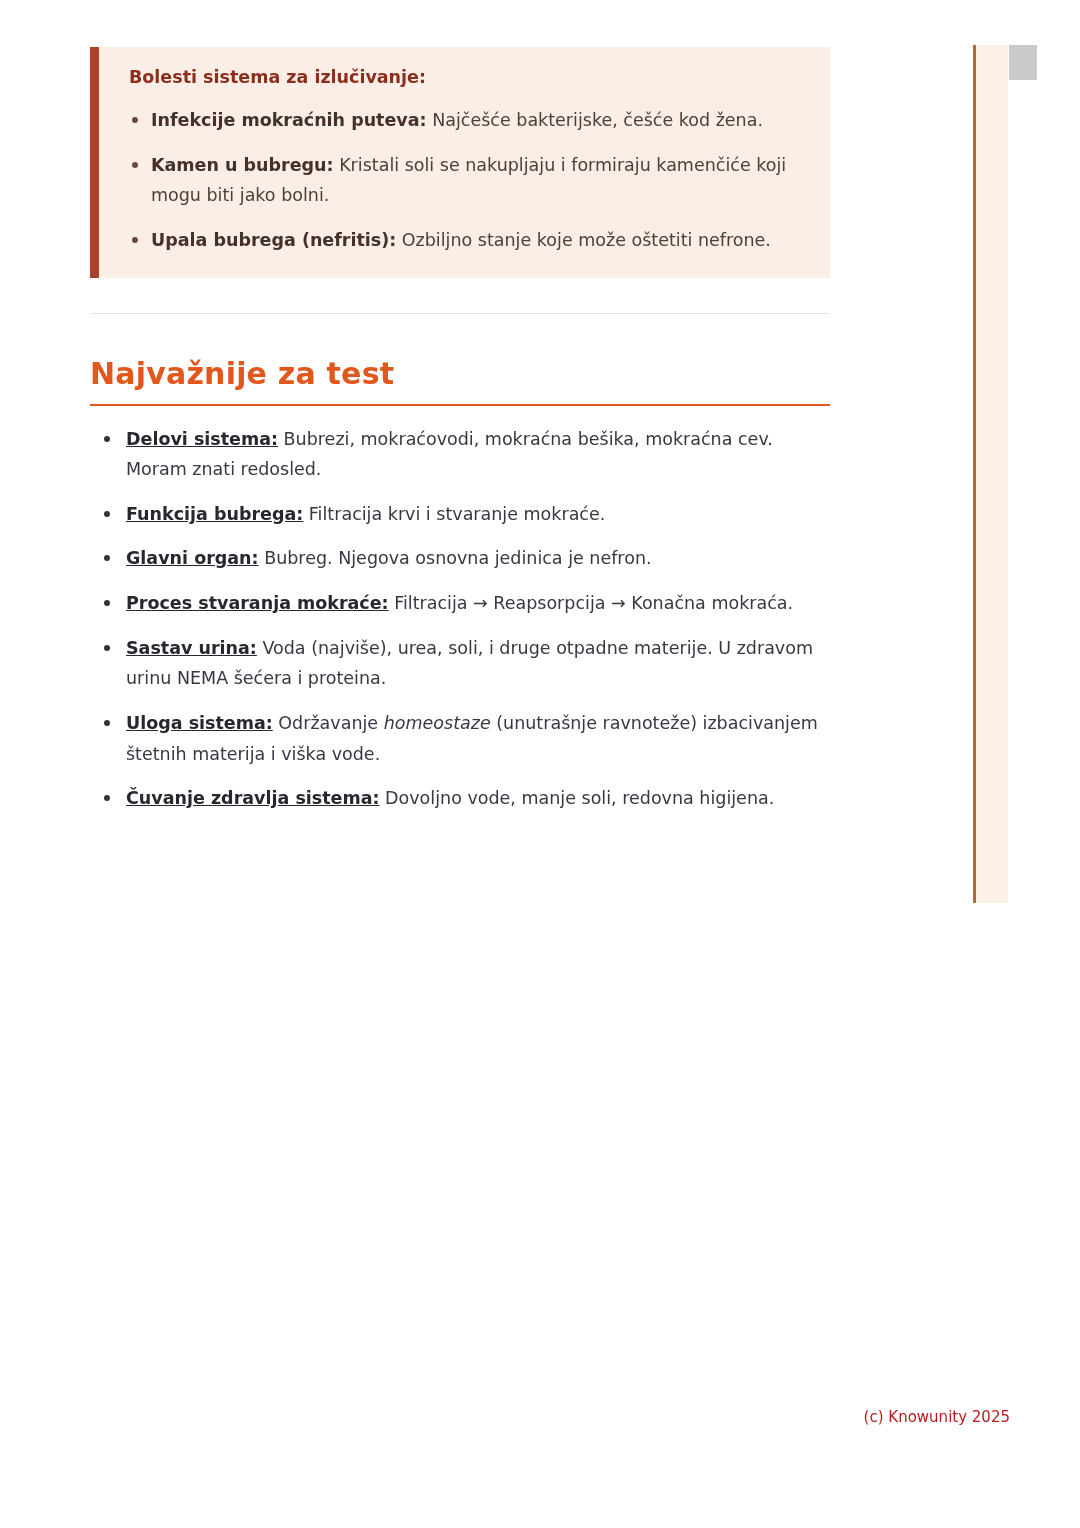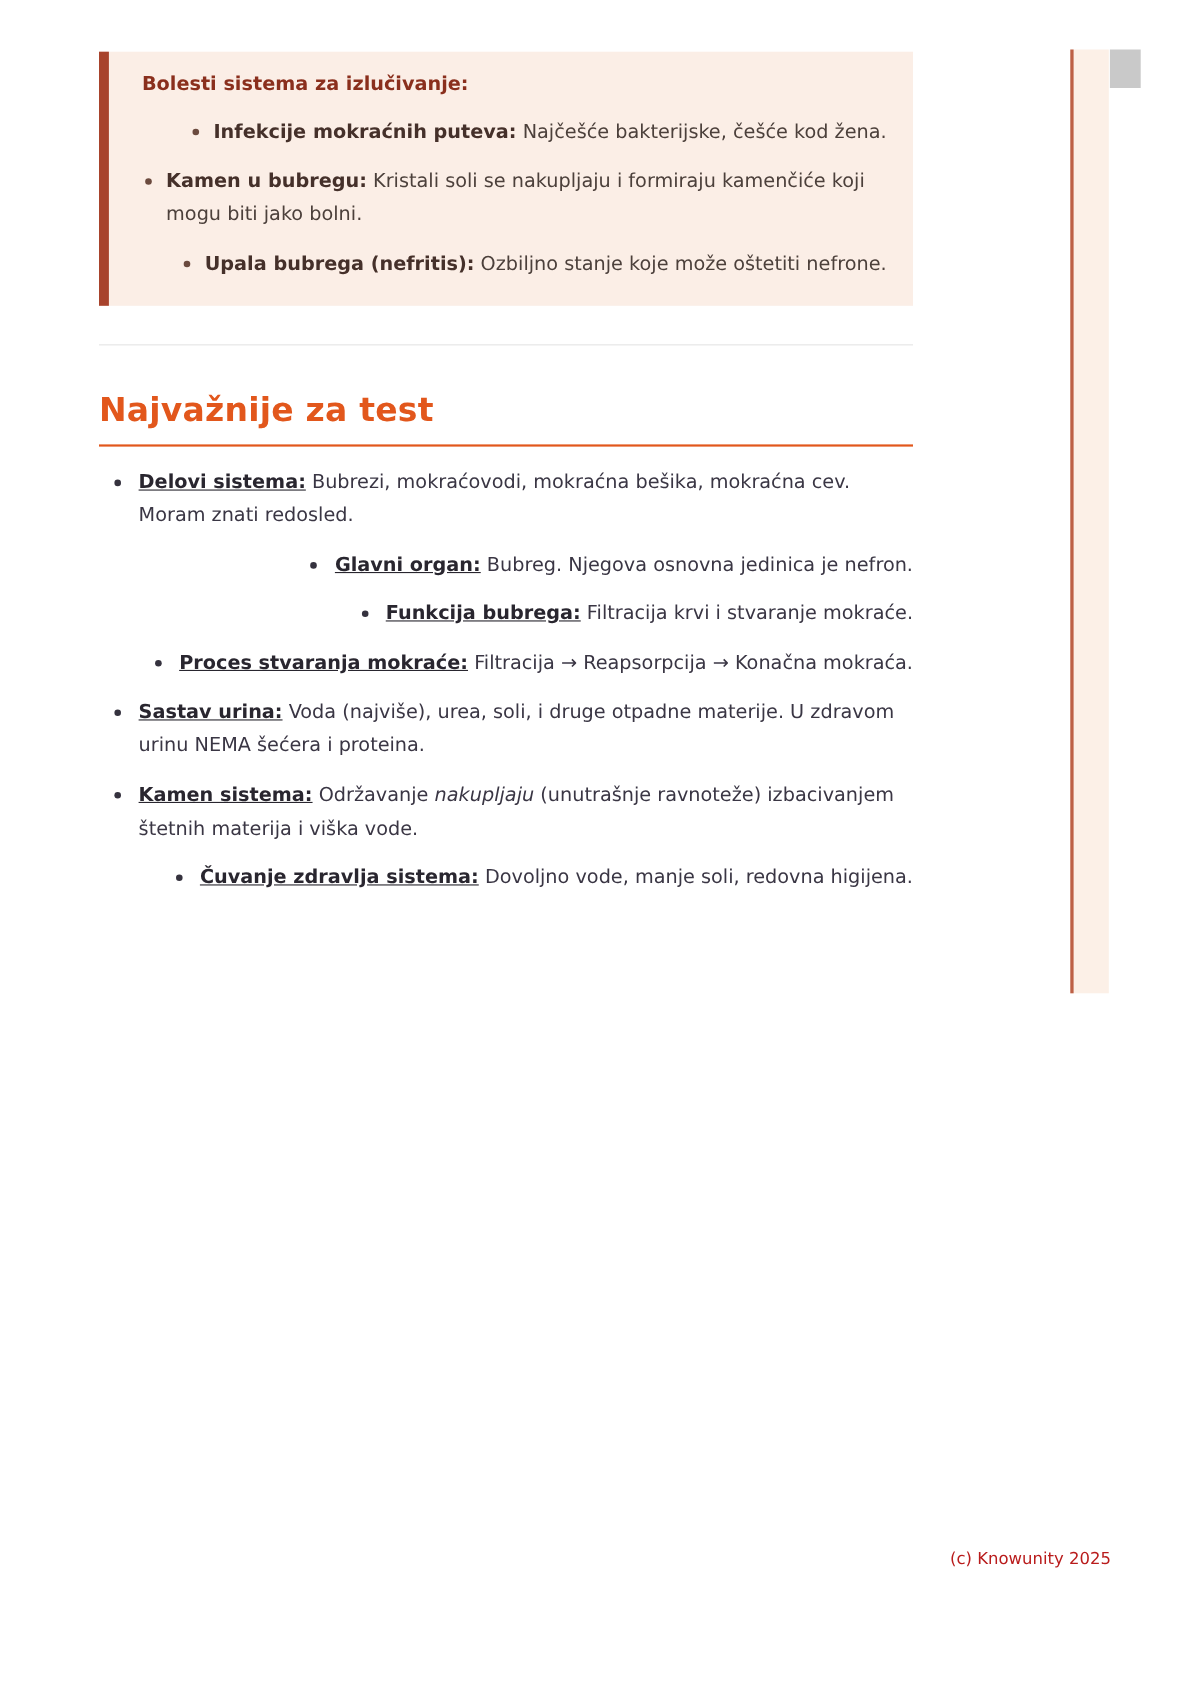--- a/index.html
+++ b/index.html
@@ -34,21 +34,20 @@
     line-height: 1.6;
     color: #8a2f1d;
   }
   ul { list-style: none; }
   li {
     display: flex;
     align-items: flex-start;
     font-size: 17.5px;
     line-height: 1.75;
     margin-top: 14px;
-    justify-content: flex-end;
   }
   .dot {
     flex: 0 0 auto;
     width: 6px;
     height: 6px;
     border-radius: 50%;
     margin: 12px 13px 0 3px;
   }
   .callout .dot { background: #6b4a3e; }
   .callout li { color: #4c403b; }
@@ -135,37 +134,37 @@
 
     <h1 class="heading">Najvažnije za test</h1>
 
     <ul class="main-list">
       <li>
         <span class="dot"></span>
         <span class="li-text"><b>Delovi sistema:</b><span> Bubrezi, mokraćovodi, mokraćna bešika, mokraćna cev. Moram znati redosled.</span></span>
       </li>
       <li>
         <span class="dot"></span>
-        <span class="li-text"><b>Glavni organ:</b><span> Bubreg. Njegova osnovna jedinica je nefron.</span></span>
+        <span class="li-text"><b>Funkcija bubrega:</b><span> Filtracija krvi i stvaranje mokraće.</span></span>
       </li>
       <li>
         <span class="dot"></span>
-        <span class="li-text"><b>Funkcija bubrega:</b><span> Filtracija krvi i stvaranje mokraće.</span></span>
+        <span class="li-text"><b>Glavni organ:</b><span> Bubreg. Njegova osnovna jedinica je nefron.</span></span>
       </li>
       <li>
         <span class="dot"></span>
         <span class="li-text"><b>Proces stvaranja mokraće:</b><span> Filtracija → Reapsorpcija → Konačna mokraća.</span></span>
       </li>
       <li>
         <span class="dot"></span>
         <span class="li-text"><b>Sastav urina:</b><span> Voda (najviše), urea, soli, i druge otpadne materije. U zdravom urinu NEMA šećera i proteina.</span></span>
       </li>
       <li>
         <span class="dot"></span>
-        <span class="li-text"><b>Kamen sistema:</b><span> Održavanje </span><i>nakupljaju</i><span> (unutrašnje ravnoteže) izbacivanjem štetnih materija i viška vode.</span></span>
+        <span class="li-text"><b>Uloga sistema:</b><span> Održavanje </span><i>homeostaze</i><span> (unutrašnje ravnoteže) izbacivanjem štetnih materija i viška vode.</span></span>
       </li>
       <li>
         <span class="dot"></span>
         <span class="li-text"><b>Čuvanje zdravlja sistema:</b><span> Dovoljno vode, manje soli, redovna higijena.</span></span>
       </li>
     </ul>
 
   </div>
 
   <div class="right-strip"></div>

